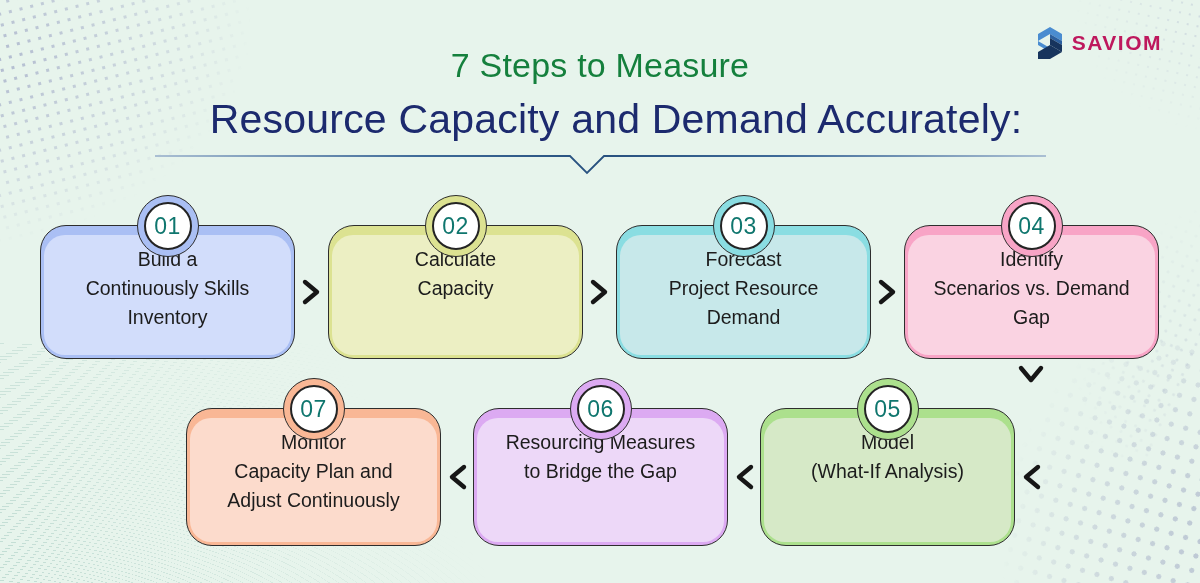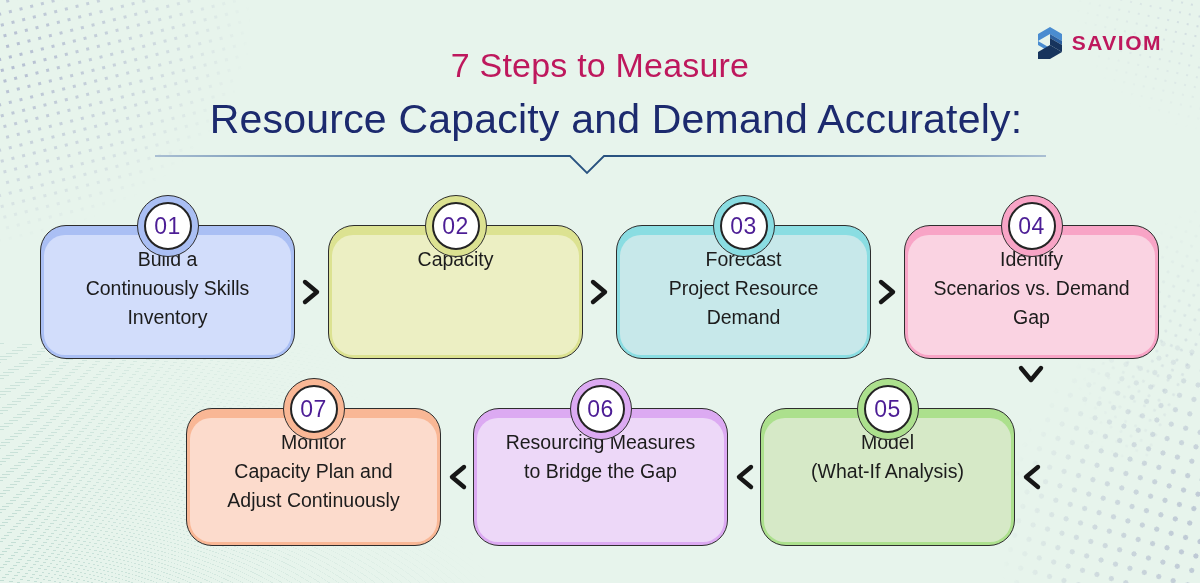--- a/index.html
+++ b/index.html
@@ -49,21 +49,21 @@
       rgba(148,192,182,0.55) 0px, rgba(148,192,182,0.55) 1px,
       transparent 1px, transparent 8px);
     -webkit-mask-image:linear-gradient(55deg, rgba(0,0,0,.8) 18%, transparent 72%);
     mask-image:linear-gradient(55deg, rgba(0,0,0,.8) 18%, transparent 72%);
   }
 
   
   .title1 {
     position:absolute; top:46px; left:0; width:1200px;
     text-align:center; font-size:34px; font-weight:500;
-    color:#be185d; letter-spacing:.2px;
+    color:#15803d; letter-spacing:.2px;
   }
   .title2 {
     position:absolute; top:96px; left:16px; width:1200px;
     text-align:center; font-size:41px; font-weight:500;
     color:#1c2a6e; letter-spacing:.2px;
   }
   .divider { position:absolute; top:148px; left:0; }
 
   .logo {
     position:absolute; top:26px; right:38px;
@@ -93,21 +93,21 @@
   .hump {
     position:absolute; left:50%; top:0; width:62px; height:62px;
     transform:translate(-50%,-50%);
     background:var(--accent); border:1.6px solid #2d2d2d; border-radius:50%;
   }
   .num {
     position:absolute; left:50%; top:0; width:48px; height:48px;
     transform:translate(-50%,-50%);
     background:#ffffff; border:2px solid #242424; border-radius:50%;
     display:flex; align-items:center; justify-content:center;
-    font-size:23px; color:#4c1d95; letter-spacing:.5px;
+    font-size:23px; color:#0f766e; letter-spacing:.5px;
   }
   .chev { position:absolute; }
 </style>
 </head>
 <body>
 
 <div class="canvas">
 
   <div class="dots-tl"></div>
   <div class="dots-tr"></div>
@@ -150,20 +150,21 @@
         <div>Inventory</div>
       </div>
     </div>
     <div class="hump"></div>
     <div class="num">01</div>
   </div>
 
   <div class="card row1" style="left: 328px; --fill: #ecefc3; --accent: #dce291;">
     <div class="card-body">
       <div class="card-text">
+        <div>Calculate</div>
         <div>Capacity</div>
       </div>
     </div>
     <div class="hump"></div>
     <div class="num">02</div>
   </div>
 
   <div class="card row1" style="left: 616px; --fill: #c7e8ea; --accent: #8adde2;">
     <div class="card-body">
       <div class="card-text">

